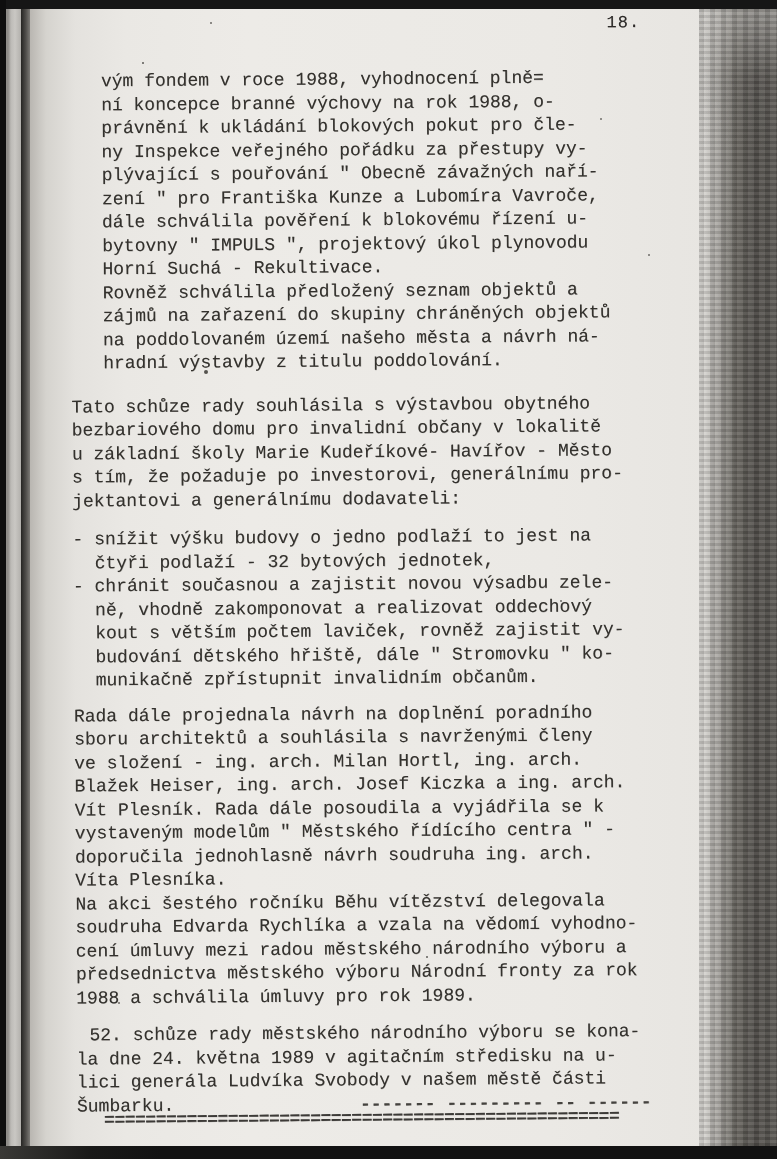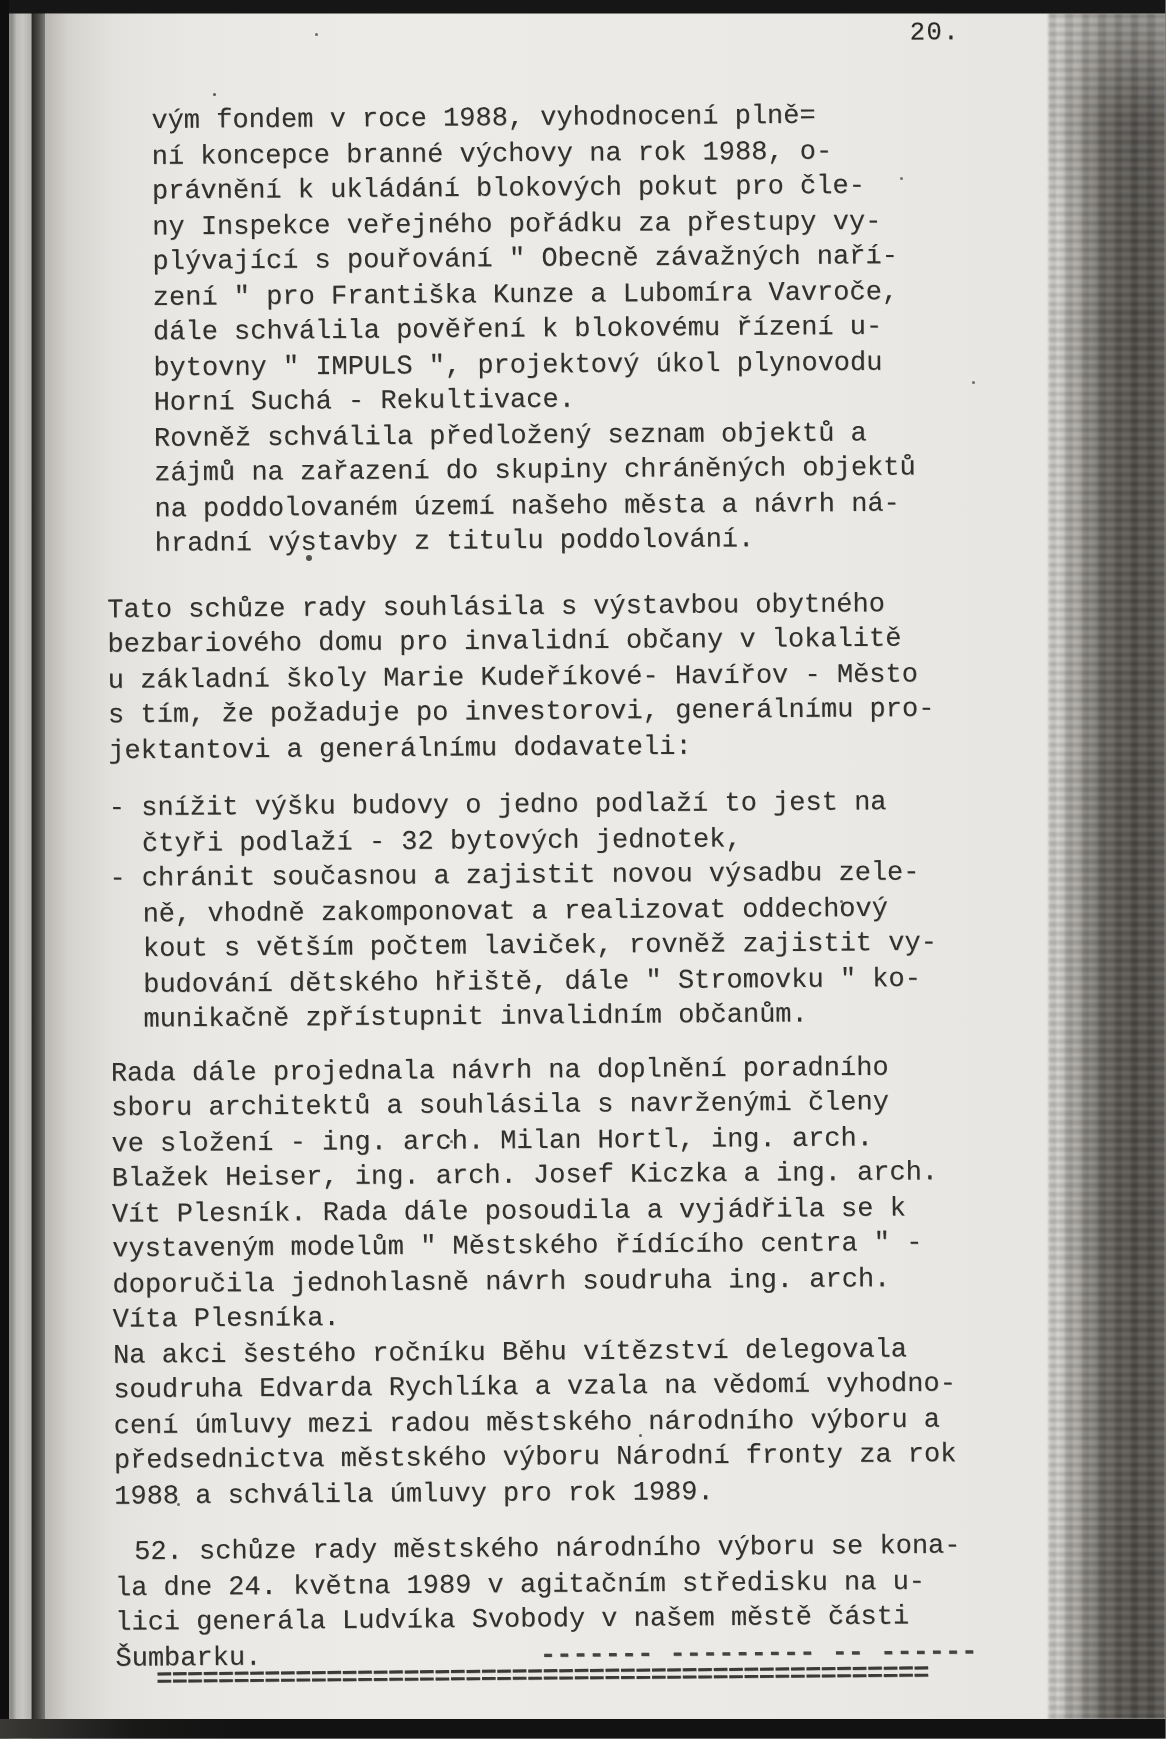--- a/index.html
+++ b/index.html
@@ -69,21 +69,21 @@
 <body>
 
 <div class="scan">
   <div class="top-edge"></div>
   <div class="left-black"></div>
   <div class="prev-page-strip"></div>
   <div class="binding-seam"></div>
 
   <div class="page">
     <div class="content">
-      <div class="pagenum">20.</div>
+      <div class="pagenum">18.</div>
 
       <div class="col">
         <div class="b1">
             <div class="tline">vým fondem v roce 1988, vyhodnocení plně=</div>
             <div class="tline">ní koncepce branné výchovy na rok 1988, o-</div>
             <div class="tline">právnění k ukládání blokových pokut pro čle-</div>
             <div class="tline">ny Inspekce veřejného pořádku za přestupy vy-</div>
             <div class="tline">plývající s pouřování " Obecně závažných naří-</div>
             <div class="tline">zení " pro Františka Kunze a Lubomíra Vavroče,</div>
             <div class="tline">dále schválila pověření k blokovému řízení u-</div>

